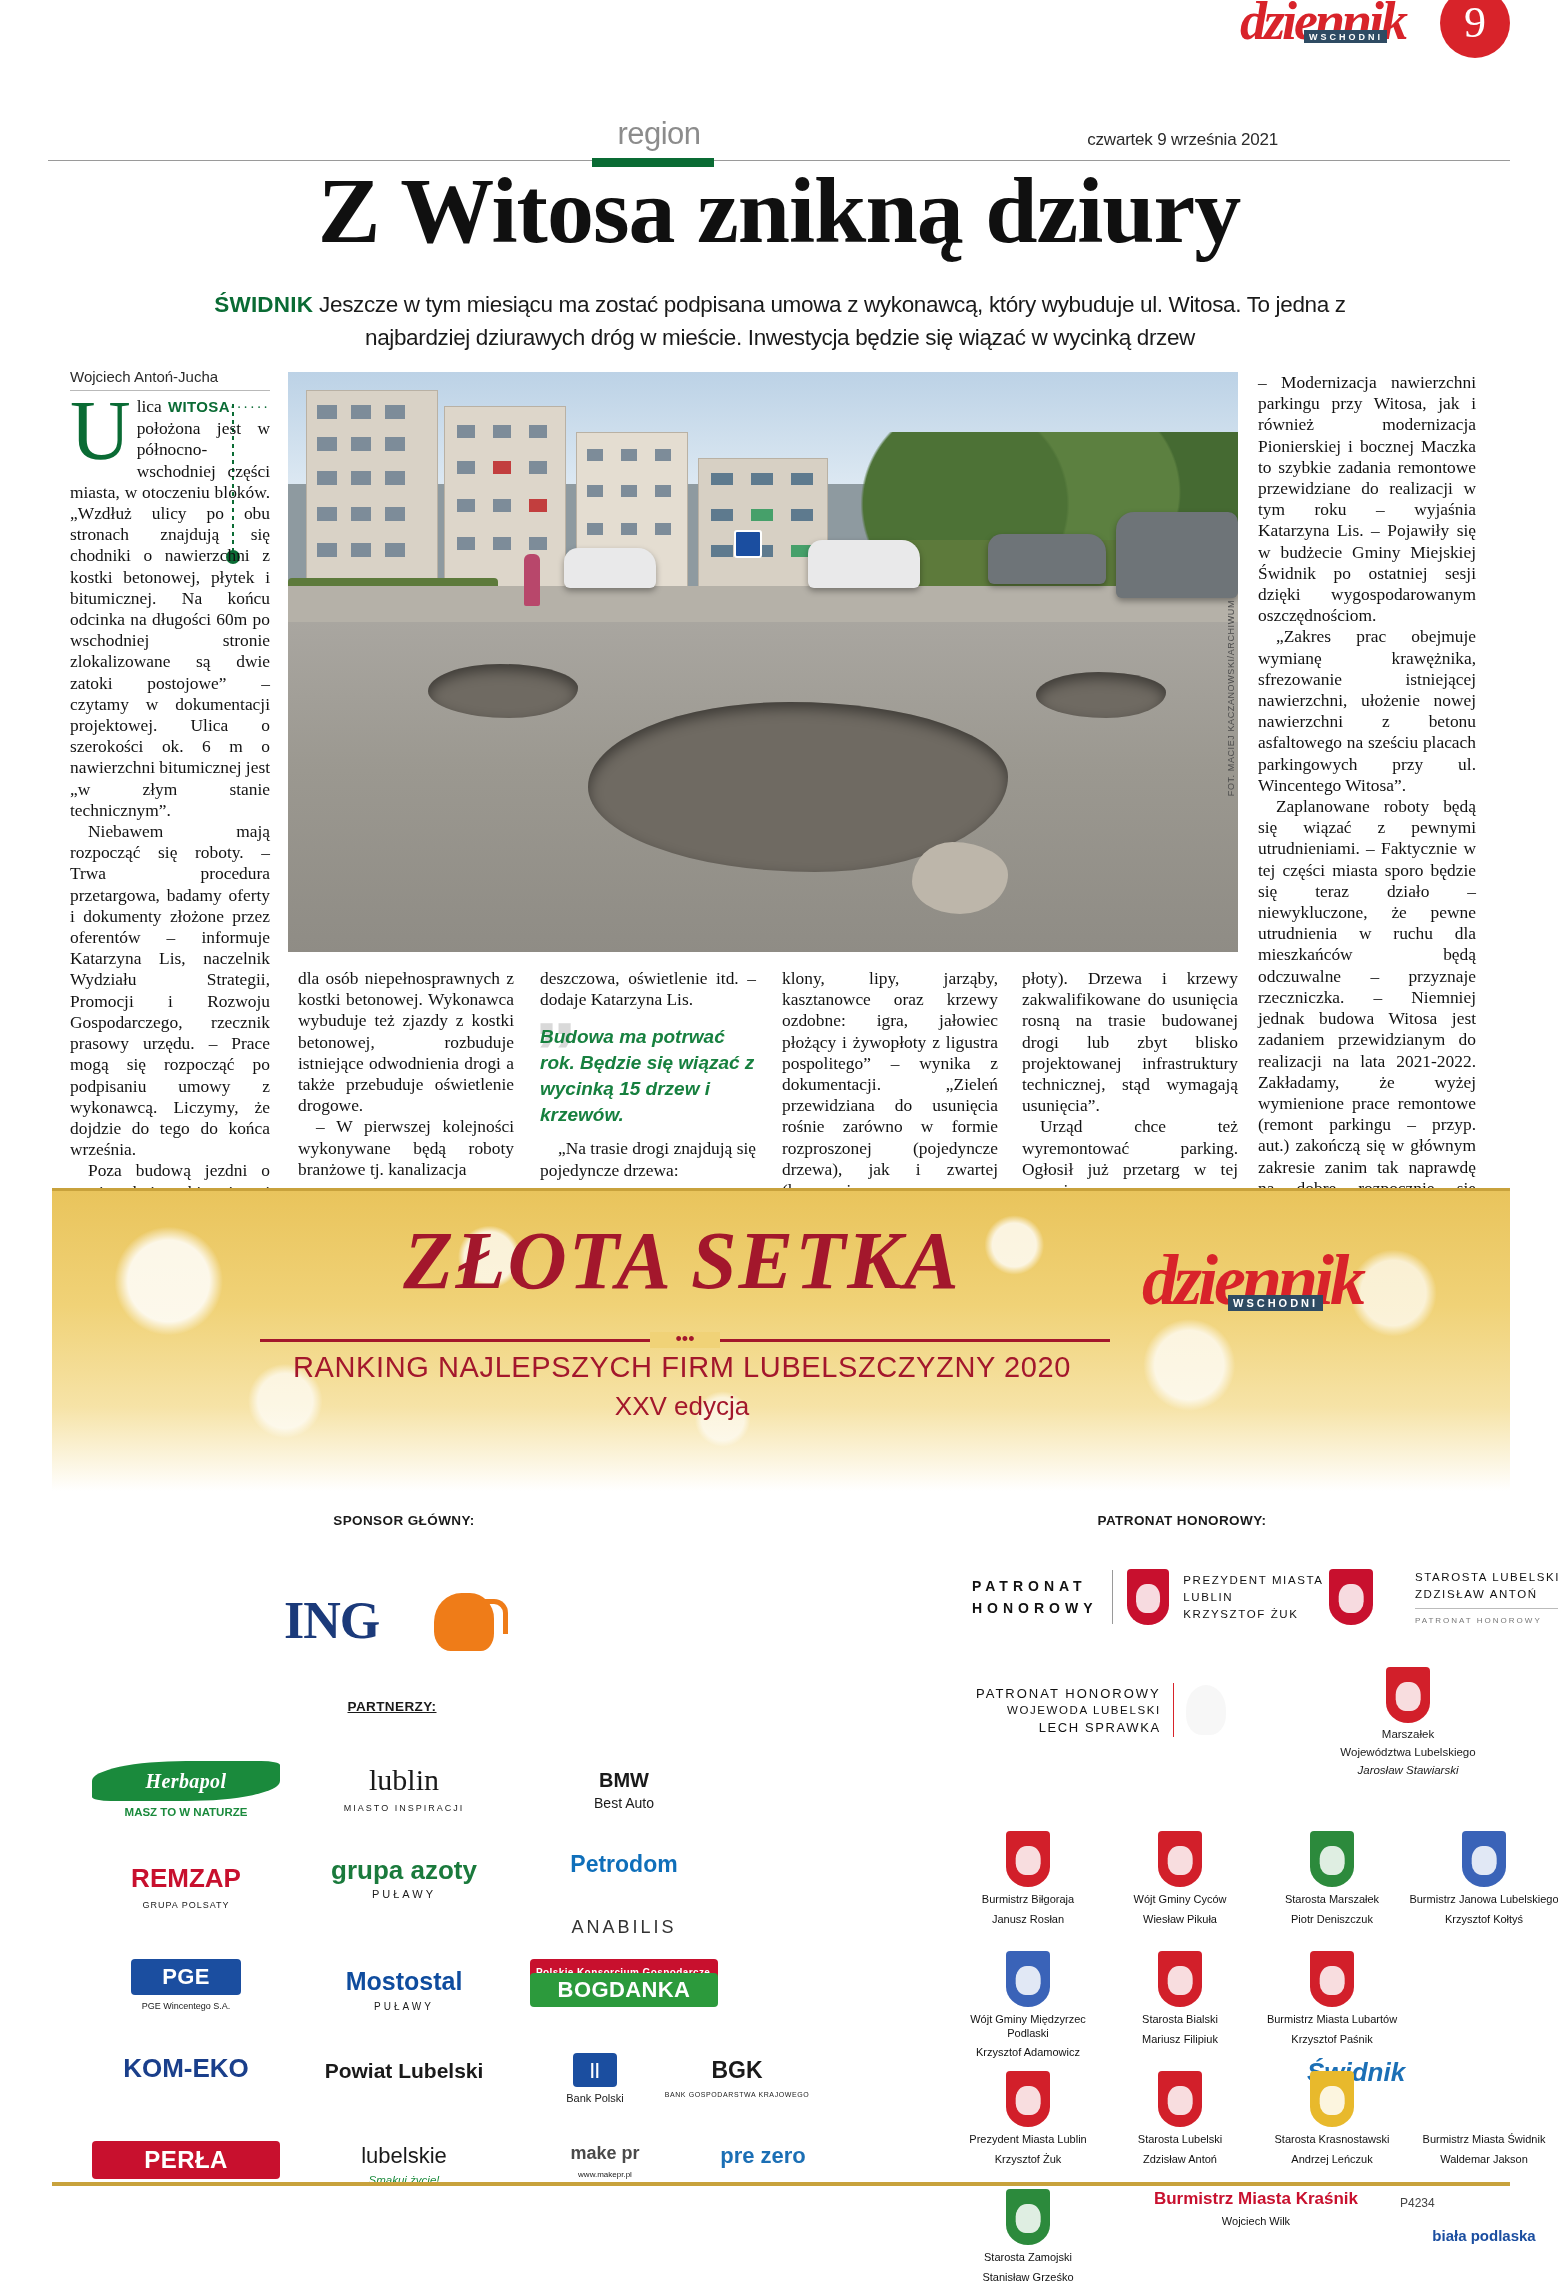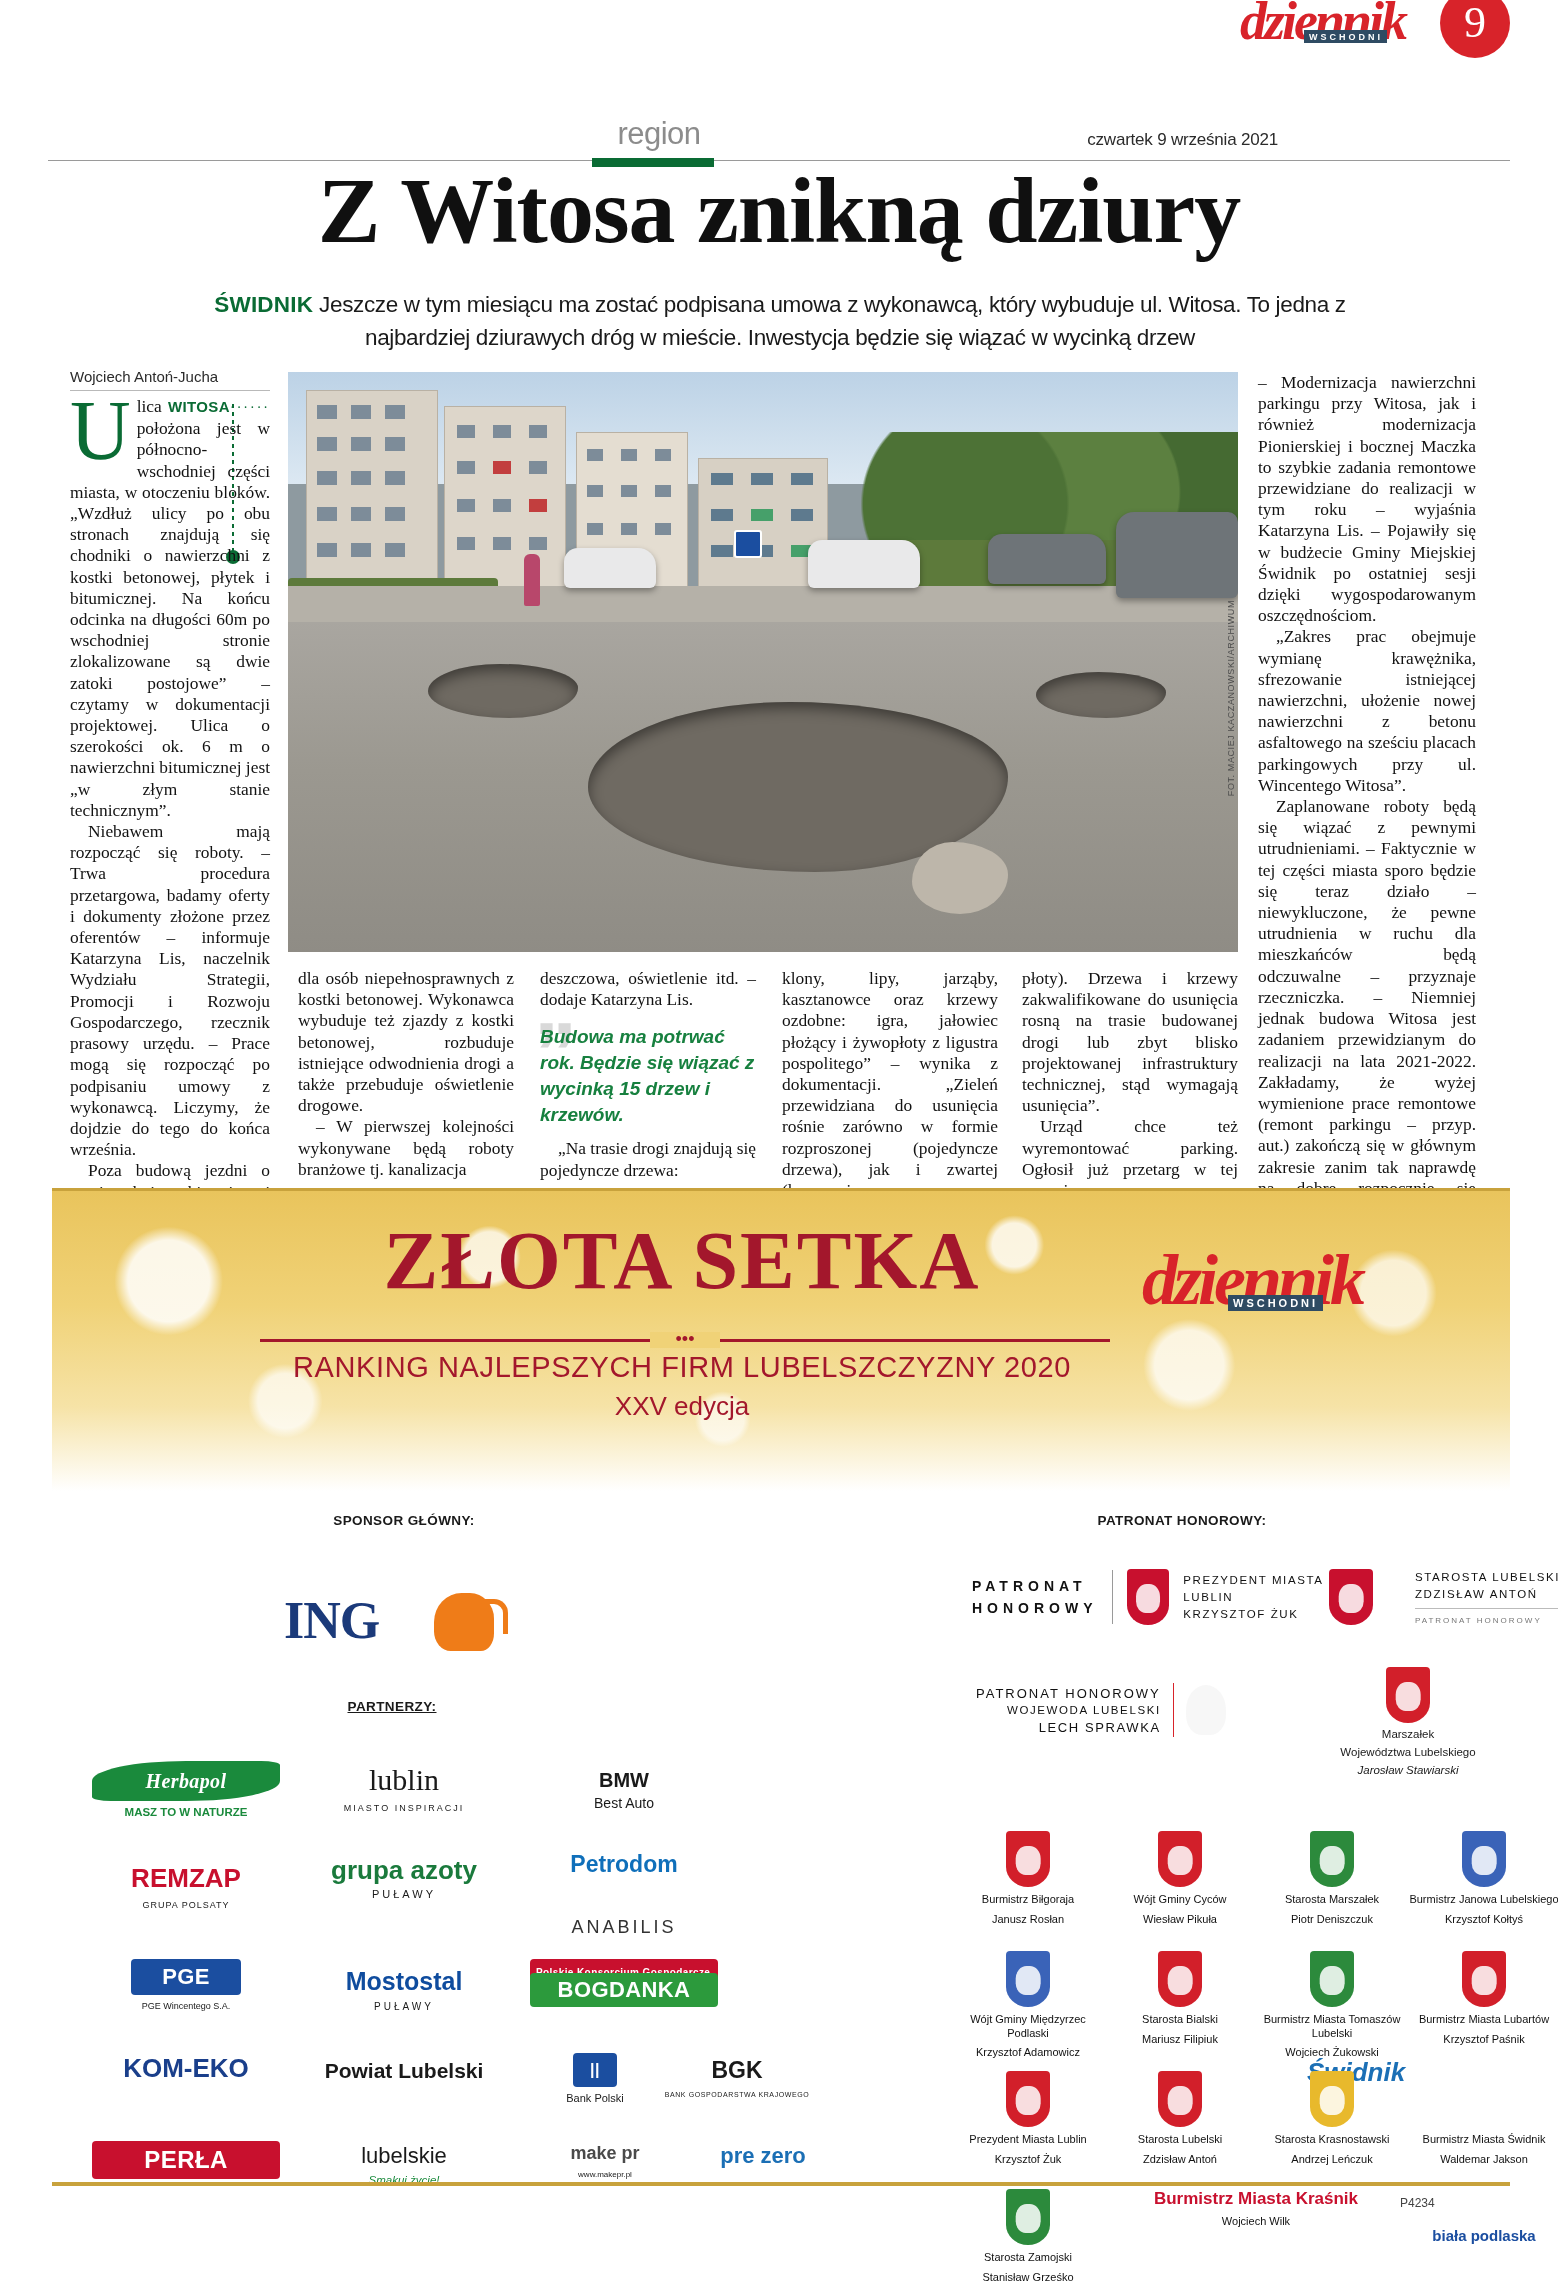--- a/index.html
+++ b/index.html
@@ -95,21 +95,21 @@
         radial-gradient(circle at 8% 30%,rgba(255,255,255,.85) 0 3%,transparent 4%),
         radial-gradient(circle at 16% 70%,rgba(255,255,255,.7) 0 2.2%,transparent 3%),
         radial-gradient(circle at 30% 22%,rgba(255,255,255,.75) 0 2.4%,transparent 3%),
         radial-gradient(circle at 46% 76%,rgba(255,255,255,.6) 0 2.6%,transparent 3.4%),
         radial-gradient(circle at 66% 18%,rgba(255,255,255,.8) 0 2.2%,transparent 3%),
         radial-gradient(circle at 78% 58%,rgba(255,255,255,.75) 0 3%,transparent 4%),
         radial-gradient(circle at 92% 34%,rgba(255,255,255,.7) 0 2.4%,transparent 3.2%),
         linear-gradient(180deg,#e9c45c 0%,#f0d277 38%,#f6e3a7 72%,#ffffff 100%);}
   .ad-title{position:absolute;left:180px;top:28px;width:900px;text-align:center;
       font-family:"Liberation Serif",serif;font-weight:bold;font-size:82px;line-height:84px;
-      color:#a3172c;letter-spacing:2px;}
+      color:#a3172c;letter-spacing:2px;font-style:italic;}
   .ad-rule{position:absolute;left:208px;top:148px;width:850px;height:3px;background:#a3172c;}
   .ad-rule .dots{position:absolute;left:50%;top:-7px;transform:translateX(-50%);
       width:70px;height:16px;background:#f0d277;text-align:center;color:#a3172c;font-size:18px;line-height:14px;}
   .ad-sub{position:absolute;left:180px;top:160px;width:900px;text-align:center;
       font-size:29px;letter-spacing:.6px;color:#a3172c;}
   .ad-edition{position:absolute;left:180px;top:200px;width:900px;text-align:center;
       font-size:26px;color:#a3172c;}
   .ad-mast{position:absolute;left:1090px;top:52px;width:220px;height:86px;}
   .ad-mast .word{font-family:"Liberation Serif",serif;font-weight:bold;font-style:italic;
       font-size:72px;color:#d8232a;letter-spacing:-4px;line-height:74px;}
@@ -460,25 +460,20 @@
           <div class="crest" style="background:#3a63b8;"></div>
           <div class="cap">Wójt Gminy Międzyrzec Podlaski</div>
           <div class="cap">Krzysztof Adamowicz</div>
         </div>
       <div class="crestcell">
           <div class="crest" style="background:#d21f2a;"></div>
           <div class="cap">Starosta Bialski</div>
           <div class="cap">Mariusz Filipiuk</div>
         </div>
       <div class="crestcell">
-          <div class="crest" style="background:#2c8a3c;"></div>
-          <div class="cap">Burmistrz Miasta Tomaszów Lubelski</div>
-          <div class="cap">Wojciech Żukowski</div>
-        </div>
-      <div class="crestcell">
           <div class="crest" style="background:#d21f2a;"></div>
           <div class="cap">Burmistrz Miasta Lubartów</div>
           <div class="cap">Krzysztof Paśnik</div>
         </div>
     </div>
 
     <div class="crestrow" style="left:900px;top:880px;">
       <div class="crestcell">
           <div class="crest" style="background:#d21f2a;"></div>
           <div class="cap">Prezydent Miasta Lublin</div>

